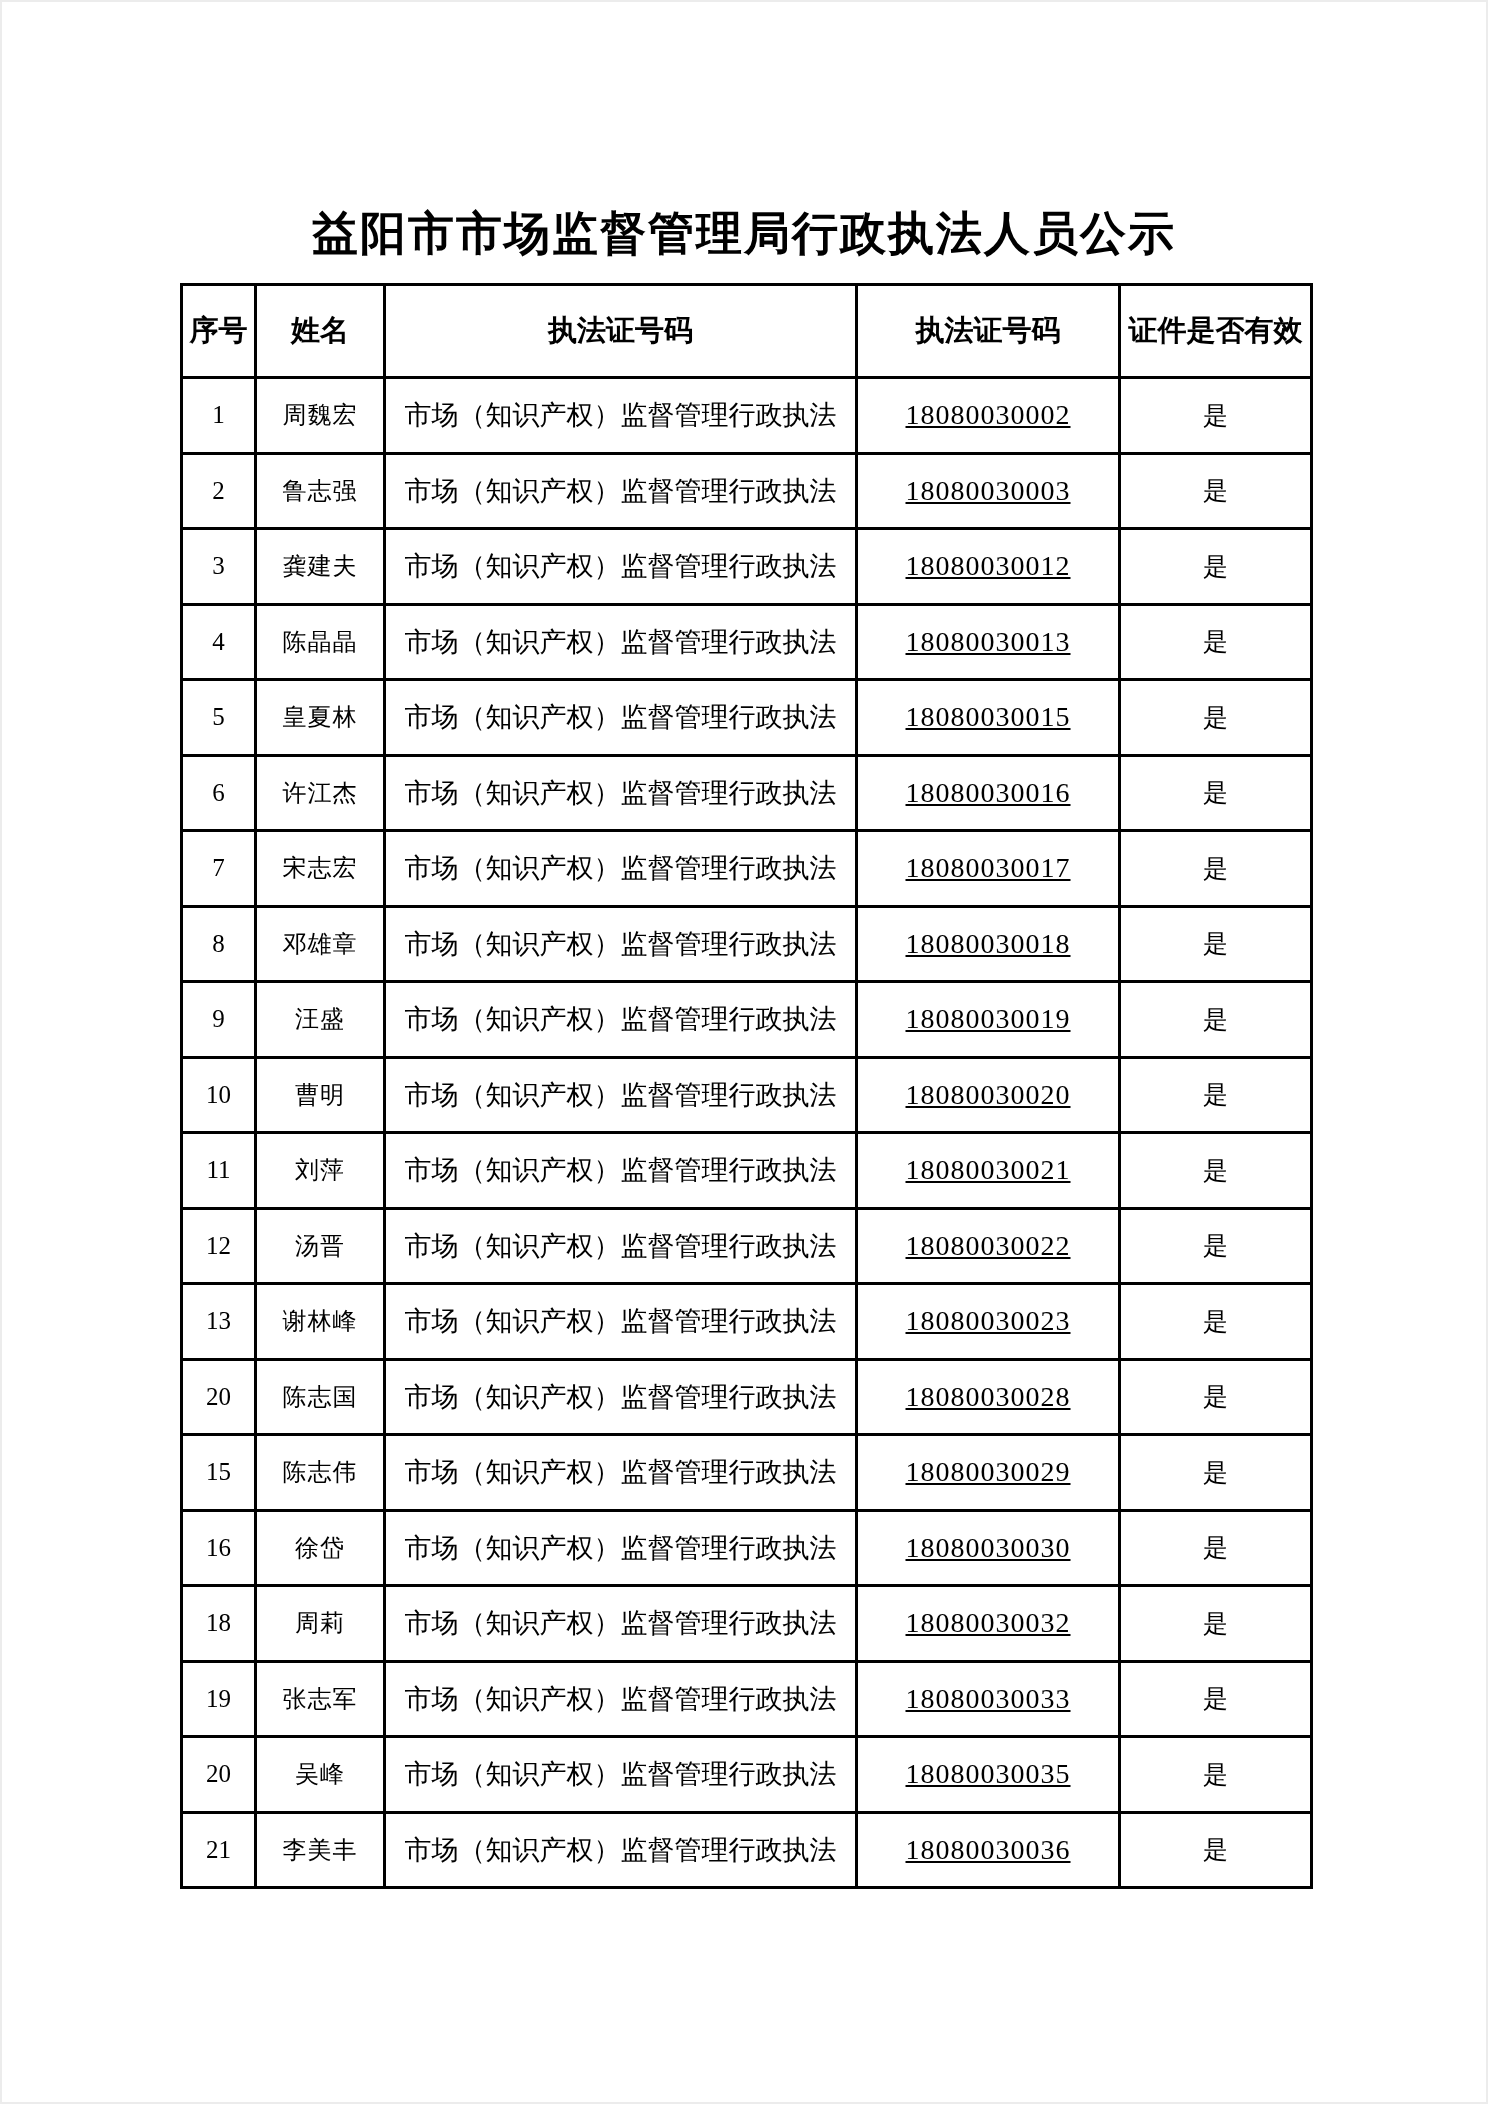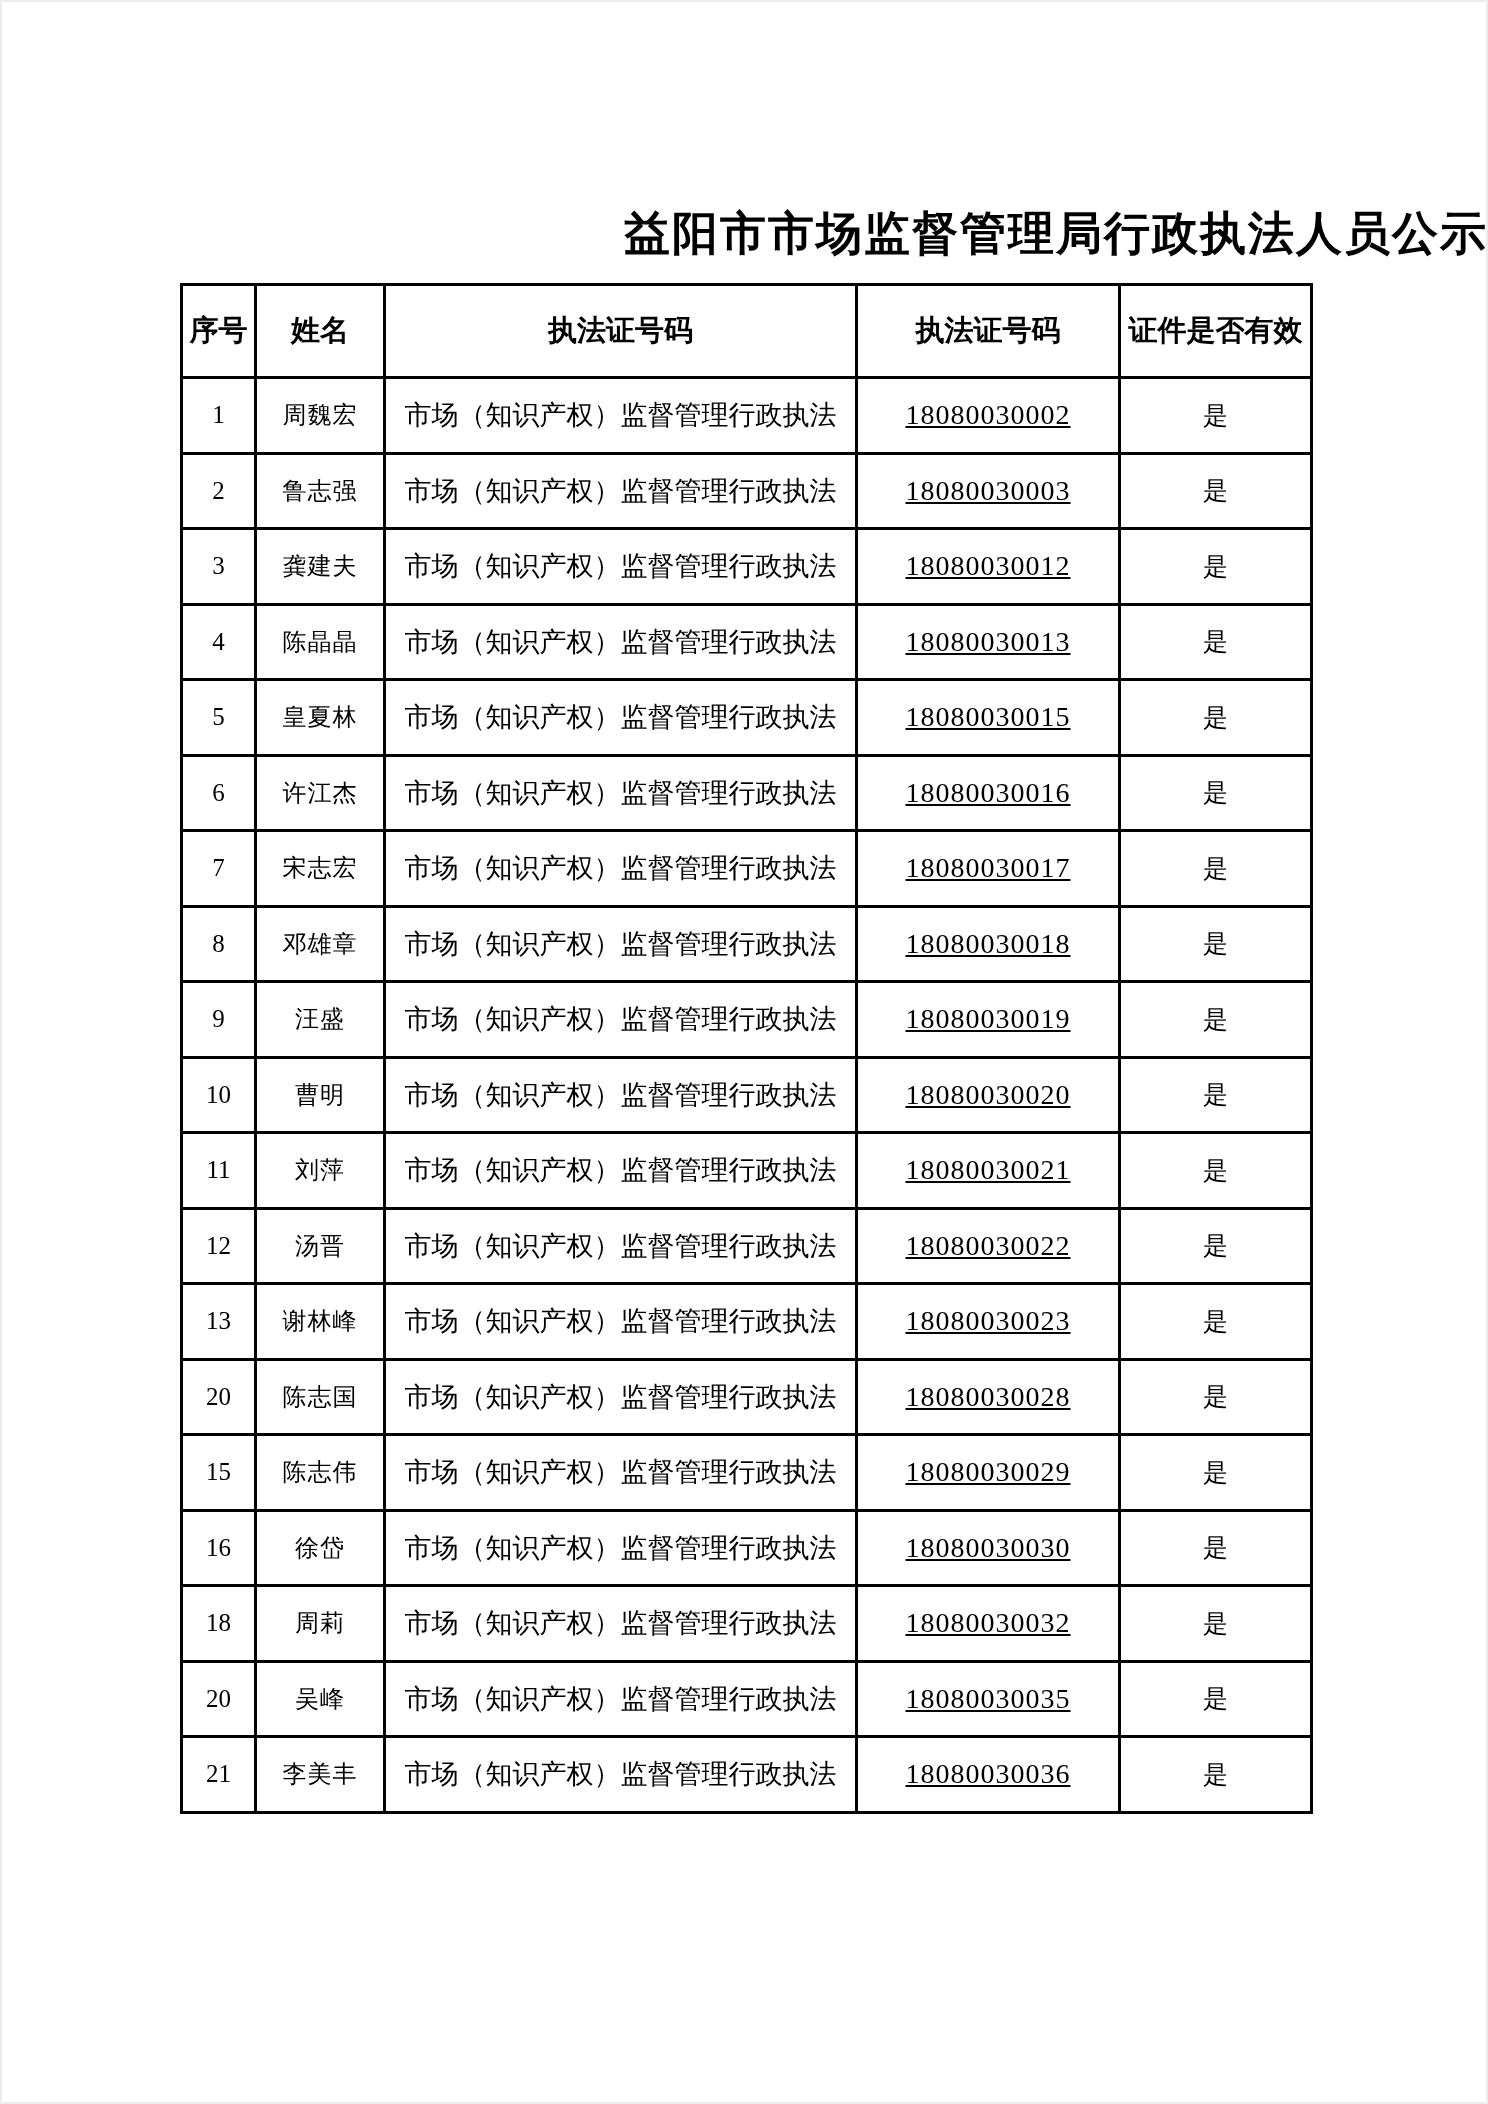--- a/index.html
+++ b/index.html
@@ -13,21 +13,21 @@
     position: relative;
     font-family: "Liberation Serif", "DejaVu Serif", serif;
     color: #000000;
     box-shadow: inset 0 0 0 2px #ececec;
   }
   .page-title {
     position: absolute;
     top: 172px;
     left: 0;
     width: 100%;
-    text-align: right;
+    text-align: center;
     font-size: 46px;
     font-weight: 600;
     letter-spacing: 2px;
     font-family: "Liberation Serif", "DejaVu Serif", serif;
     white-space: nowrap;
   }
   table.personnel {
     position: absolute;
     left: 180px;
     top: 283px;
@@ -217,20 +217,27 @@
 
 
   <tr>
     <td class="cell-no">18</td>
     <td class="cell-name">周莉</td>
     <td class="cell-category">市场（知识产权）监督管理行政执法</td>
     <td class="cell-cert">18080030032</td>
     <td class="cell-valid">是</td>
   </tr>
 
+  <tr>
+    <td class="cell-no">19</td>
+    <td class="cell-name">张志军</td>
+    <td class="cell-category">市场（知识产权）监督管理行政执法</td>
+    <td class="cell-cert">18080030033</td>
+    <td class="cell-valid">是</td>
+  </tr>
 
   <tr>
     <td class="cell-no">20</td>
     <td class="cell-name">吴峰</td>
     <td class="cell-category">市场（知识产权）监督管理行政执法</td>
     <td class="cell-cert">18080030035</td>
     <td class="cell-valid">是</td>
   </tr>
 
   <tr>

